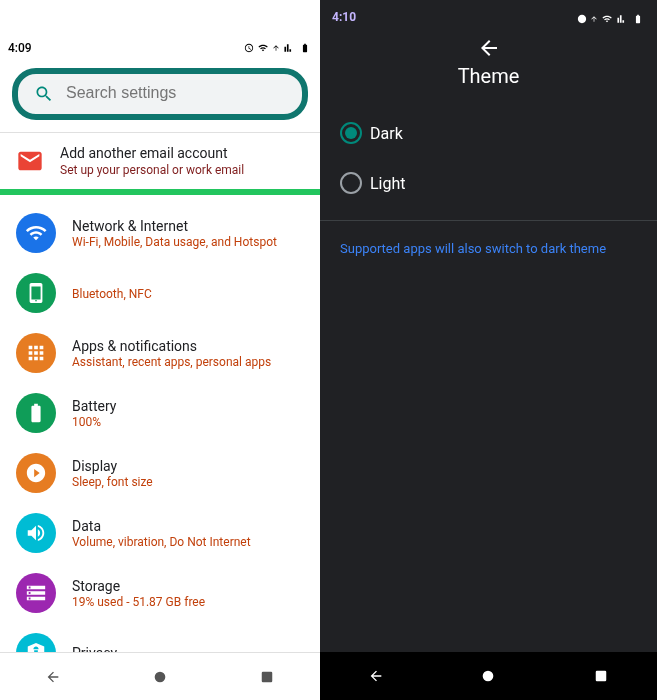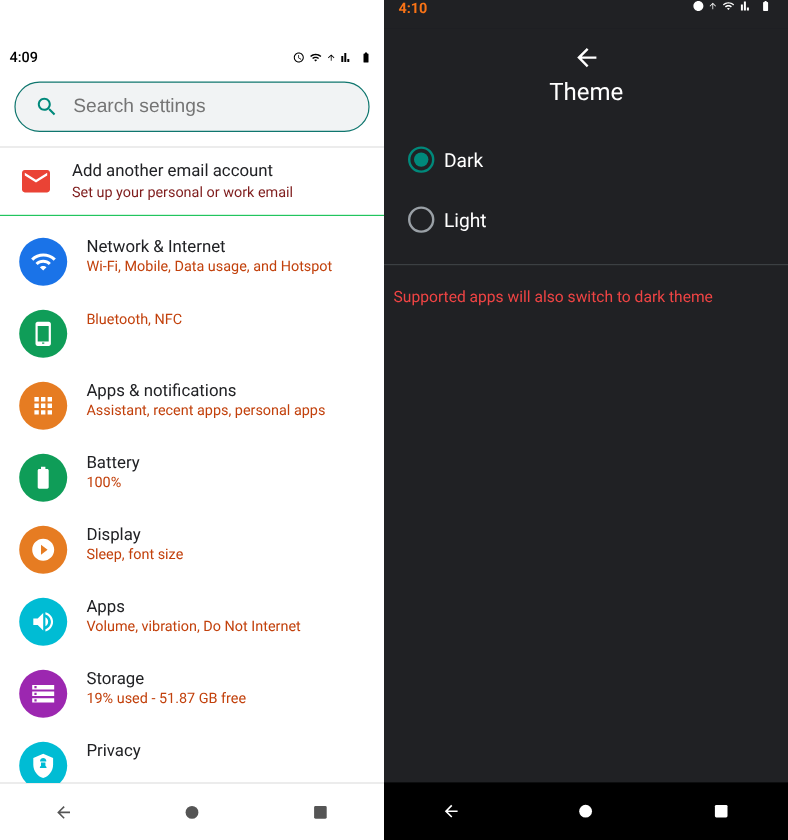--- a/index.html
+++ b/index.html
@@ -38,45 +38,45 @@
       align-items: center;
       gap: 3px;
       font-size: 10px;
     }
 
     .search-bar {
       margin: 8px 12px;
       background: #f1f3f4;
       border-radius: 24px;
       display: flex;
-      align-items: center;
+      align-items: flex-start;
       padding: 10px 16px;
       gap: 12px;
-      border: 1px solid #0f766e;
+      border: 6px solid #0f766e;
     }
     .search-bar .search-icon-svg {
       width: 20px;
       height: 20px;
       color: #00897b;
     }
     .search-bar input {
       border: none;
       background: transparent;
       font-size: 16px;
       color: #5f6368;
       outline: none;
       flex: 1;
     }
 
     .email-card {
       margin: 4px 0;
       padding: 12px 16px;
       background: #fff;
       border-top: 1px solid #e0e0e0;
-      border-bottom: 1px solid #22c55e;
+      border-bottom: 6px solid #22c55e;
       display: flex;
       gap: 16px;
       align-items: flex-start;
     }
     .gmail-icon {
       width: 28px;
       height: 28px;
       margin-top: 2px;
     }
     .email-card-text .title {
@@ -90,20 +90,21 @@
       margin-top: 2px;
     }
 
     .settings-list {
       flex: 1;
       overflow-y: auto;
       padding-top: 4px;
     }
     .settings-item {
       display: flex;
+      align-items: center;
       padding: 10px 16px;
       gap: 16px;
       cursor: pointer;
     }
     .icon-circle {
       width: 40px;
       height: 40px;
       border-radius: 50%;
       display: flex;
       align-items: center;
@@ -144,25 +145,25 @@
       background: #202124;
       display: flex;
       flex-direction: column;
       color: #fff;
     }
 
     .status-bar-right {
       height: 24px;
       background: #202124;
       display: flex;
-      align-items: flex-start;
+      align-items: flex-end;
       padding: 0 12px;
       font-size: 12px;
       font-weight: bold;
-      color: #f97316;
+      color: #c4b5fd;
     }
     .status-icons-right {
       margin-left: auto;
       display: flex;
       align-items: center;
       gap: 3px;
       font-size: 10px;
     }
 
     .theme-header {
@@ -223,23 +224,23 @@
       color: #fff;
     }
 
     .theme-divider {
       height: 1px;
       background: #3c4043;
       margin: 4px 0;
     }
 
     .theme-note {
-      padding: 16px 8px;
+      padding: 16px 20px;
       font-size: 13px;
-      color: #ef4444;
+      color: #3b82f6;
     }
 
     .nav-bar-right {
       margin-top: auto;
       height: 48px;
       background: #000;
       display: flex;
       align-items: center;
       justify-content: space-around;
     }
@@ -356,21 +357,21 @@
       </div>
     </div>
 
     <div class="settings-item">
       <div class="icon-circle" style="background:#00bcd4;">
         <svg width="22" height="22" viewBox="0 0 24 24" fill="#fff">
             <path d="M3 9v6h4l5 5V4L7 9H3zm13.5 3c0-1.77-1.02-3.29-2.5-4.03v8.05c1.48-.73 2.5-2.25 2.5-4.02zM14 3.23v2.06c2.89.86 5 3.54 5 6.71s-2.11 5.85-5 6.71v2.06c4.01-.91 7-4.49 7-8.77s-2.99-7.86-7-8.77z"></path>
           </svg>
       </div>
       <div class="item-text">
-        <div class="item-title">Apps</div>
+        <div class="item-title">Data</div>
         <div class="item-subtitle">Volume, vibration, Do Not Internet</div>
       </div>
     </div>
 
     <div class="settings-item">
       <div class="icon-circle" style="background:#9c27b0;">
         <svg width="22" height="22" viewBox="0 0 24 24" fill="#fff">
             <path d="M2 20h20v-4H2v4zm2-3h2v2H4v-2zM2 4v4h20V4H2zm4 3H4V5h2v2zm-4 7h20v-4H2v4zm2-3h2v2H4v-2z"></path>
           </svg>
       </div>

